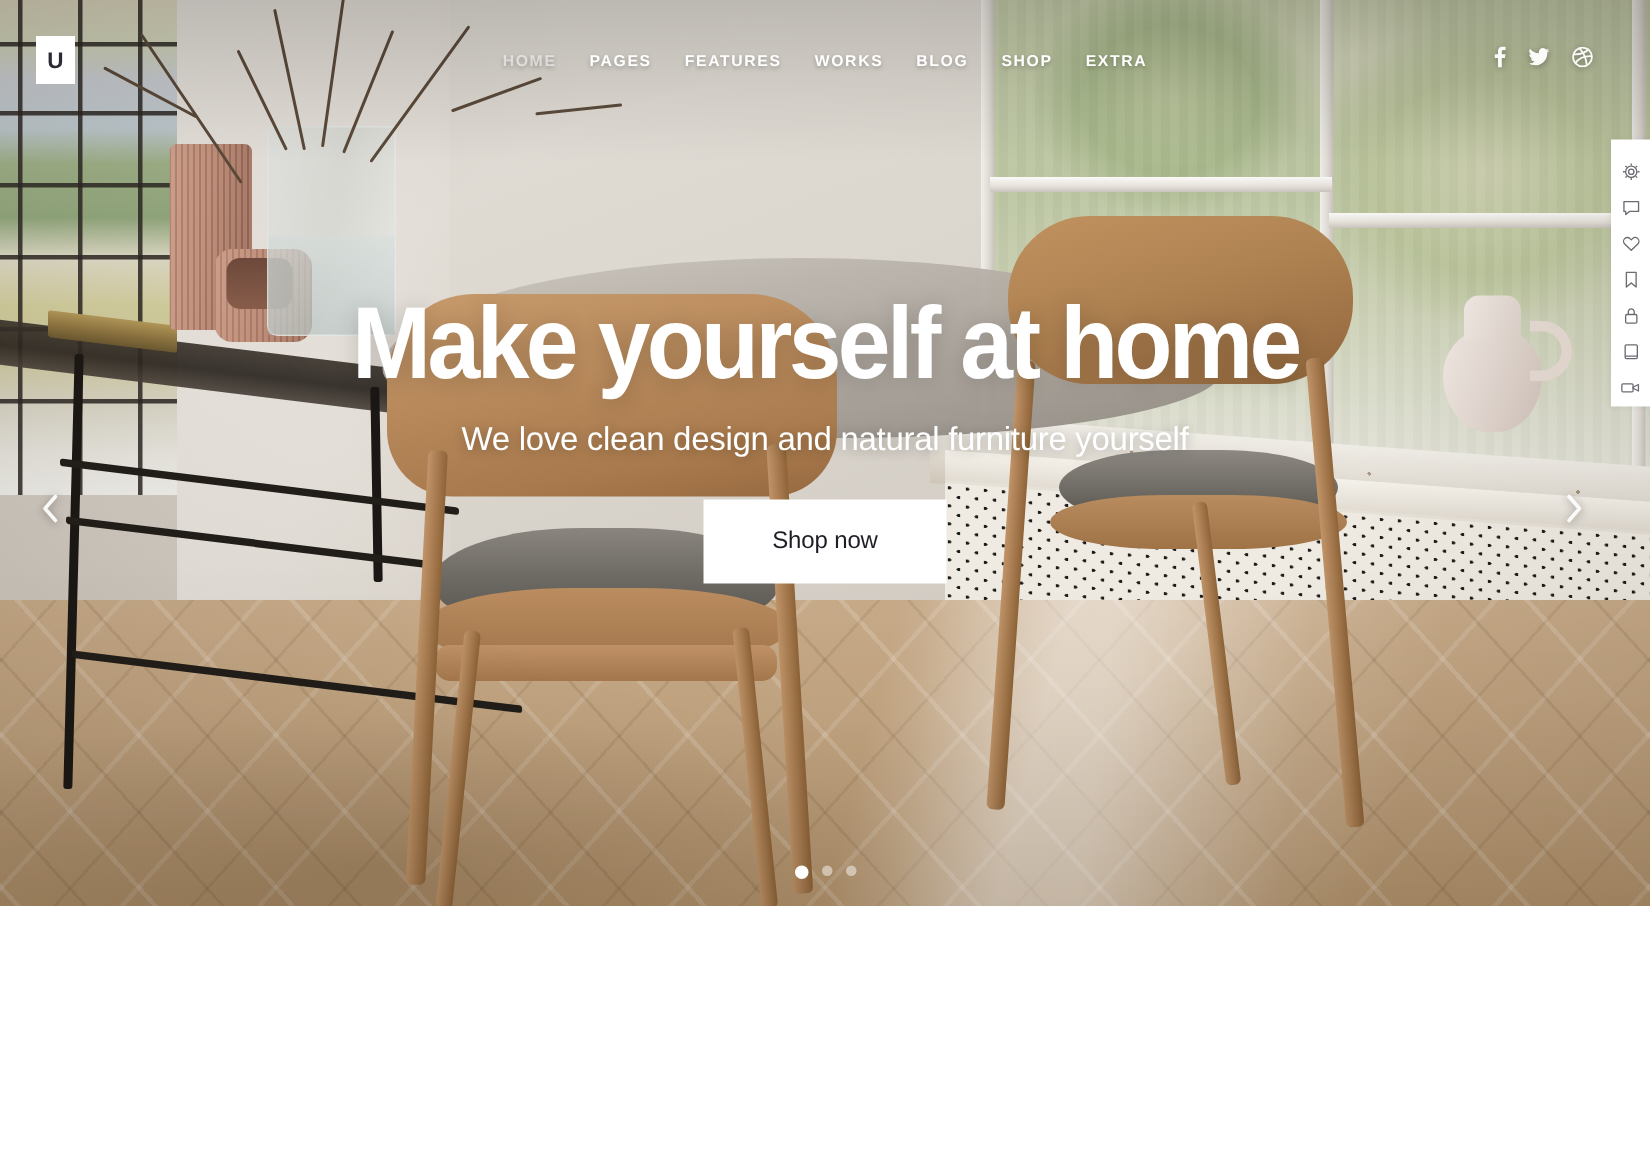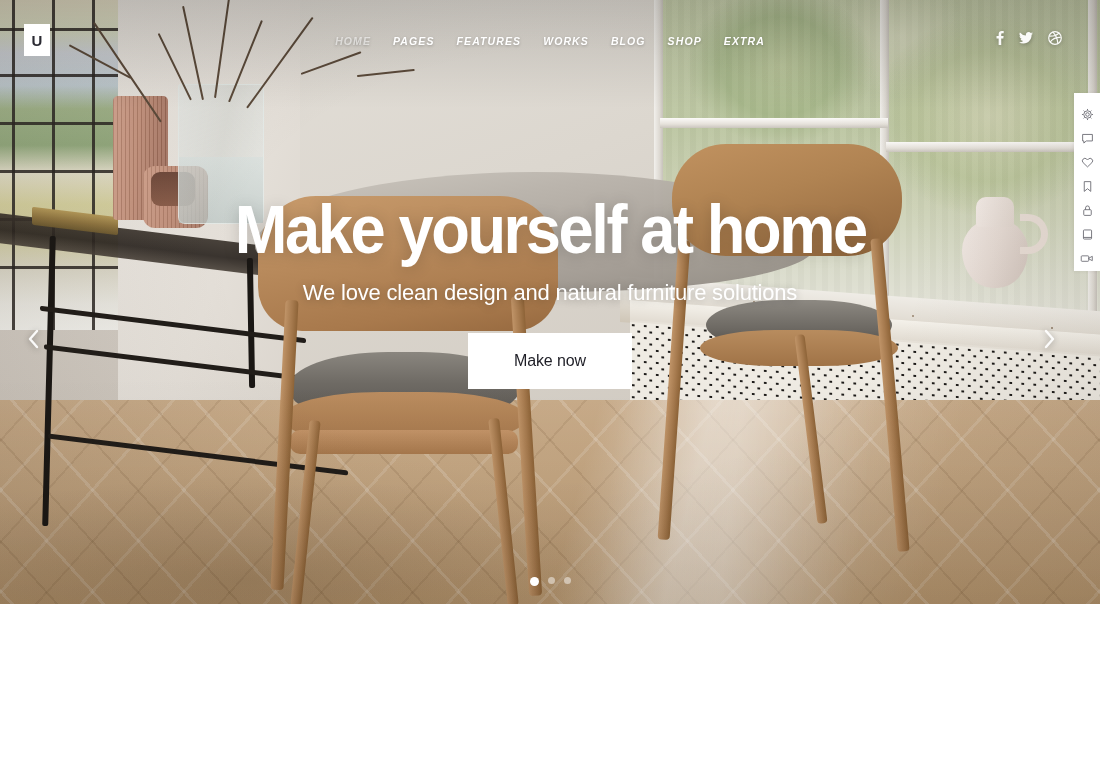--- a/index.html
+++ b/index.html
@@ -295,21 +295,20 @@
     font-size:15px; font-weight:700; color:#2b2b33; letter-spacing:0;
     line-height:1;
   }
 
   .nav { position:absolute; left:0; right:0; top:31px; display:flex;
          justify-content:center; gap:0; }
   .nav a {
     color:#ffffff; font-size:10.5px; font-weight:700; letter-spacing:1.1px;
     text-decoration:none; padding:4px 11px; text-transform:uppercase;
     text-shadow:0 1px 3px rgba(0,0,0,.25);
-    font-style:italic;
   }
   .nav a.active { color:rgba(255,255,255,.56); }
 
   .social {
     position:absolute; right:38px; top:31px; display:flex;
     align-items:center; gap:15px;
   }
   .social a { color:#fff; display:flex; opacity:.95; }
   .social svg { display:block; filter:drop-shadow(0 1px 2px rgba(0,0,0,.3)); }
 
@@ -510,22 +509,22 @@
           <svg width="14" height="14" viewBox="0 0 14 14" fill="none" stroke="currentColor" stroke-width="1.2">
             <circle cx="7" cy="7" r="6.3"></circle>
             <path d="M1.1 5.2c4.3.2 8-1 10.2-3.6M2.1 11.3C4 8.3 7.6 6.2 12.7 6.4M4.6.9C7.3 3.4 9.4 7.2 9.9 12.6"></path>
           </svg>
         </a>
       </div>
     </div>
 
     <div class="hero-content">
       <div class="hero-title">Make yourself at home</div>
-      <div class="hero-sub">We love clean design and natural furniture solutions</div>
-      <button class="hero-btn">Make now</button>
+      <div class="hero-sub">We love clean design and natural furniture yourself</div>
+      <button class="hero-btn">Shop now</button>
     </div>
 
     <div class="arrow prev">
       <svg width="13" height="20" viewBox="0 0 13 20" fill="none" stroke="currentColor" stroke-width="2.4" stroke-linecap="round" stroke-linejoin="round">
         <path d="M10 2 3 10l7 8"></path>
       </svg>
     </div>
     <div class="arrow next">
       <svg width="13" height="20" viewBox="0 0 13 20" fill="none" stroke="currentColor" stroke-width="2.4" stroke-linecap="round" stroke-linejoin="round">
         <path d="M3 2l7 8-7 8"></path>

